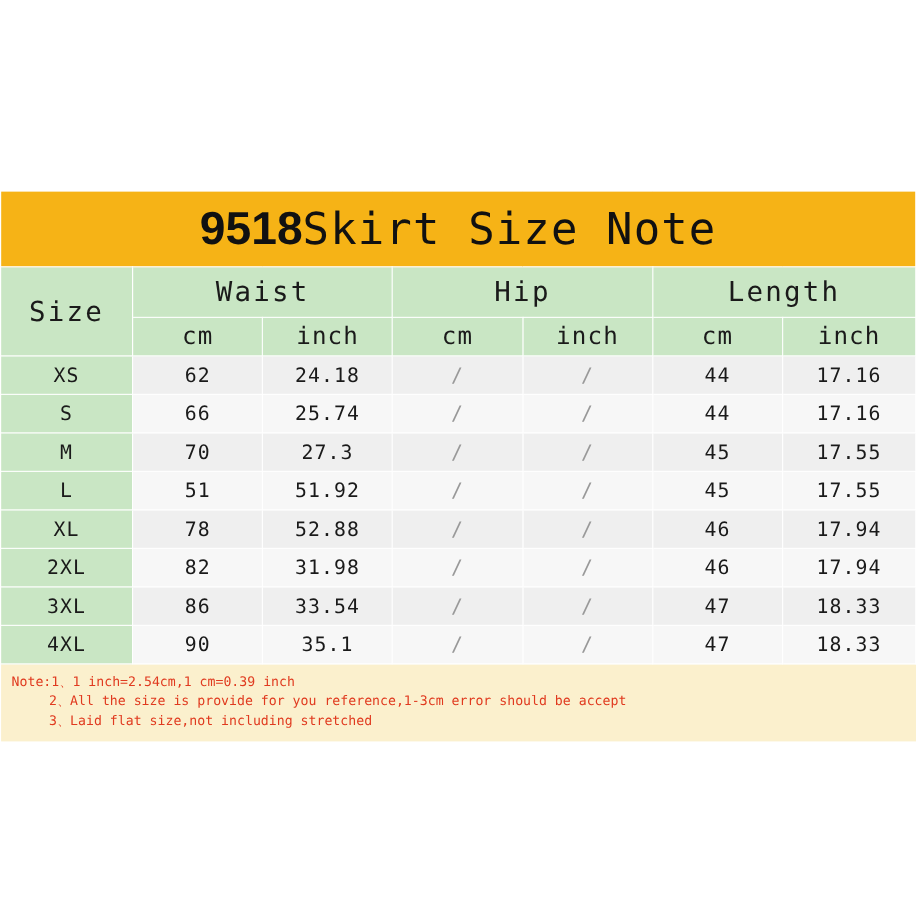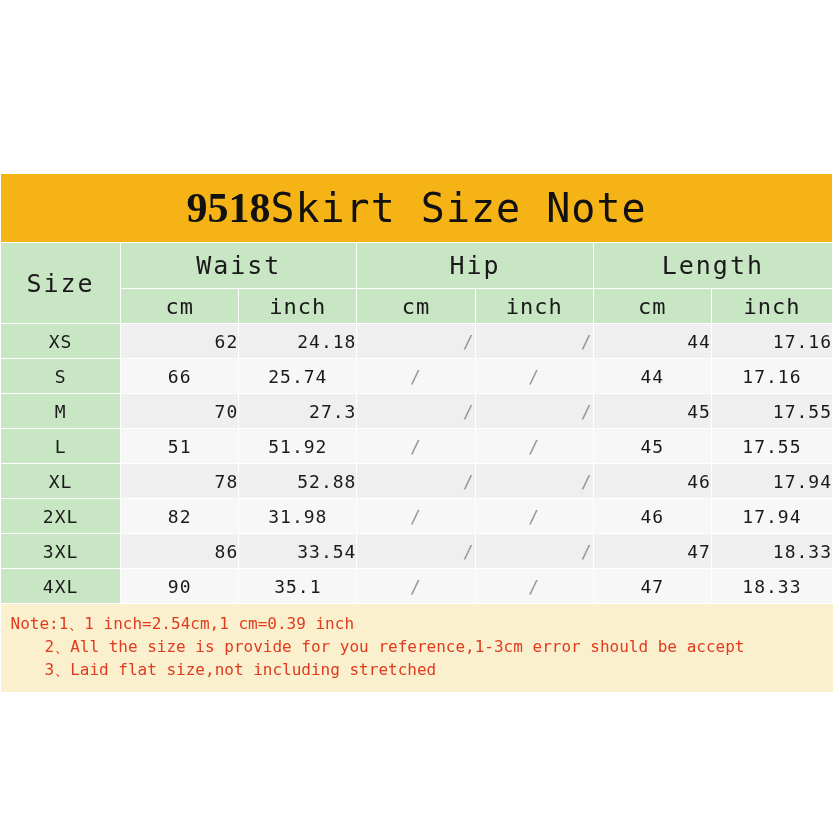--- a/index.html
+++ b/index.html
@@ -42,21 +42,21 @@
   }
 
   .title-text {
     font-family: "DejaVu Sans Mono", monospace;
     font-size: 40px;
     letter-spacing: 1px;
     color: #111111;
     white-space: nowrap;
   }
   .title-text .code {
-    font-family: Liberation Serif, serif;
+    font-family: Liberation Sans, sans-serif;
     font-weight: bold;
     font-size: 42px;
     letter-spacing: 0px;
   }
 
   .size-table td, .size-table th {
     border: 1px solid #ffffff;
     font-family: "DejaVu Sans Mono", monospace;
     text-align: center;
     vertical-align: middle;
@@ -81,35 +81,35 @@
     background: #c9e6c4;
     font-size: 25px;
     letter-spacing: 2px;
   }
 
   tr.data-row td {
     height: 34px;
     font-size: 18px;
     letter-spacing: 1px;
   }
-  tr.data-row.odd td.val { background: #efefef; text-align: right; }
+  tr.data-row.odd td.val { background: #efefef; }
   tr.data-row.even td.val { background: #f7f7f7; }
   tr.data-row td.size-cell { background: #c9e6c4; }
   tr.data-row td.slash { color: #999999; }
 
   .note-row td {
     background: #fbf0cd;
     padding: 8px 10px 10px 10px;
     border: none;
     text-align: left;
   }
 
   .note-line {
     font-family: "DejaVu Sans Mono", monospace;
-    font-size: 16px;
+    font-size: 12px;
     color: #e03a1f;
     letter-spacing: 0px;
     line-height: 1.45;
     white-space: nowrap;
   }
   .note-line.indent { padding-left: 34px; }
 </style>
 </head>
 <body>
 

